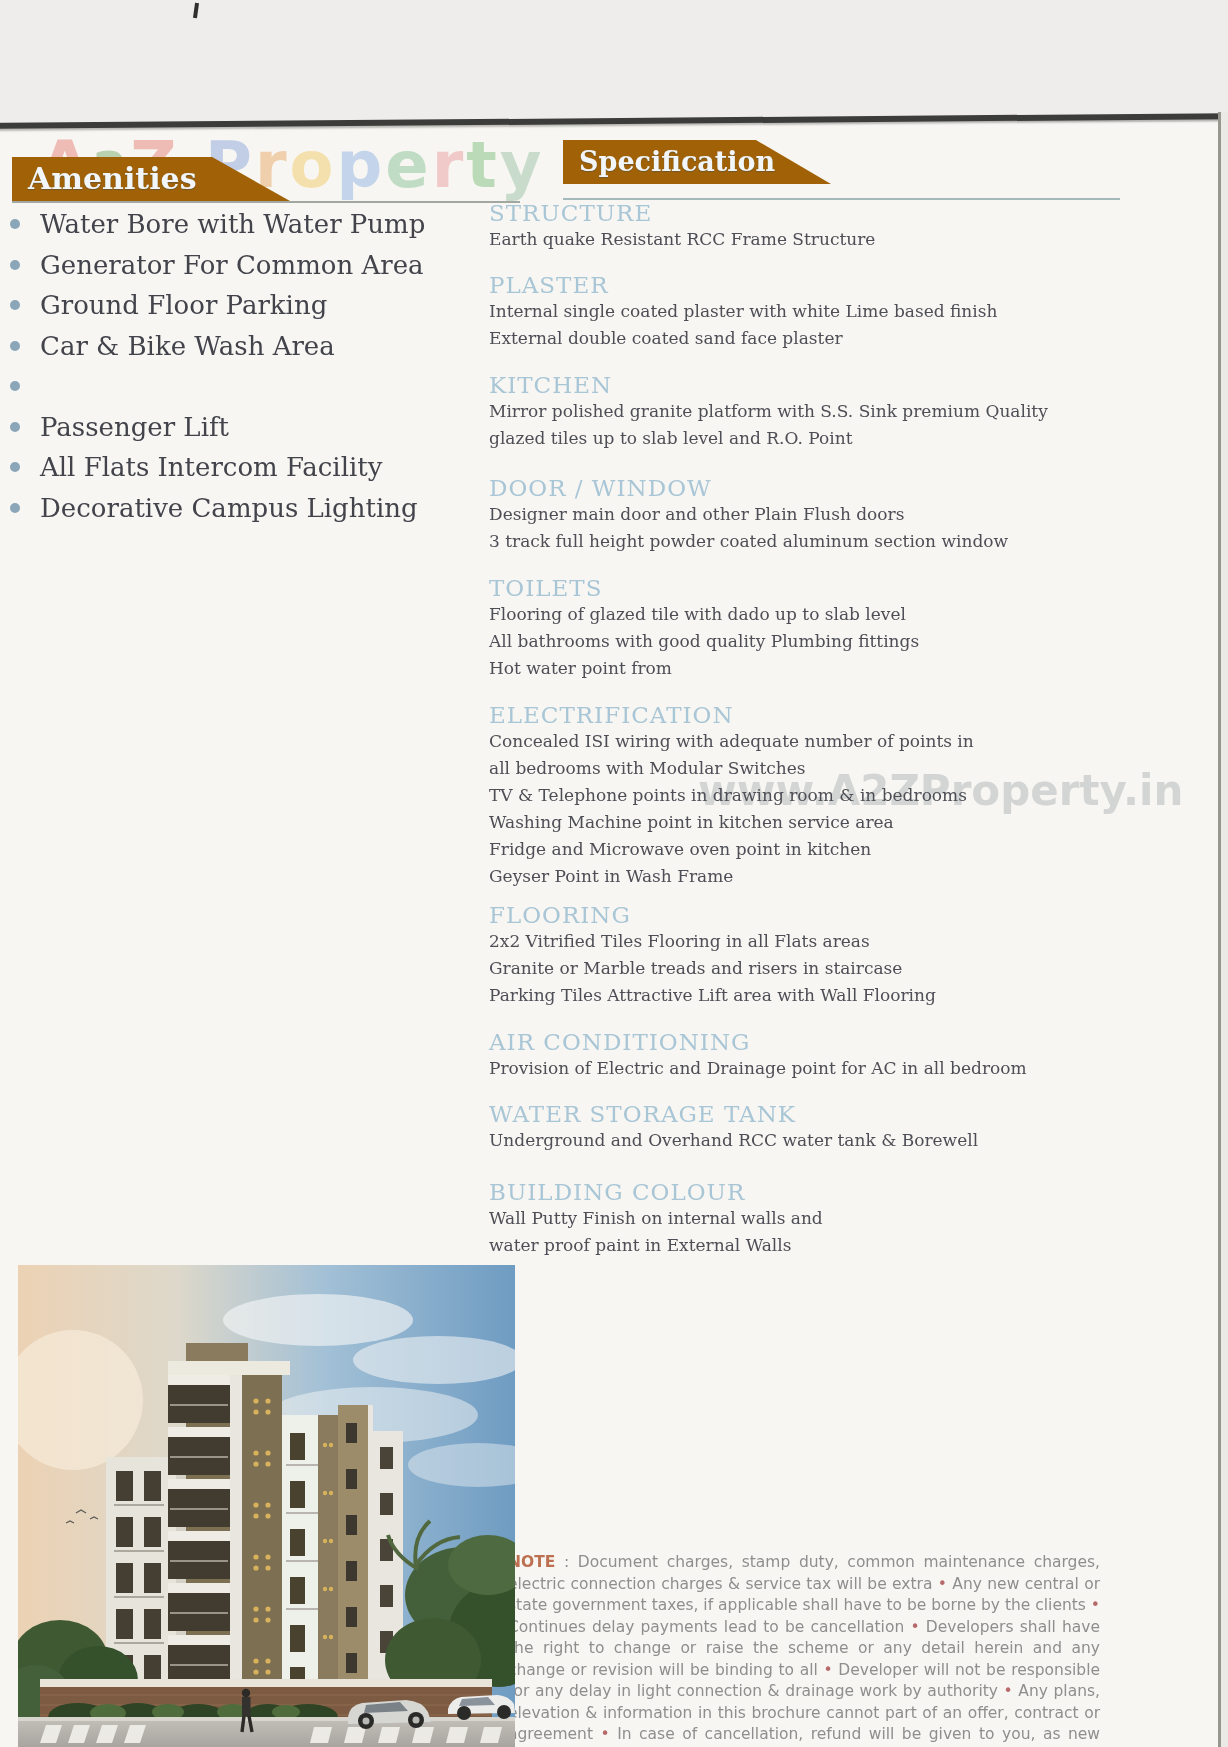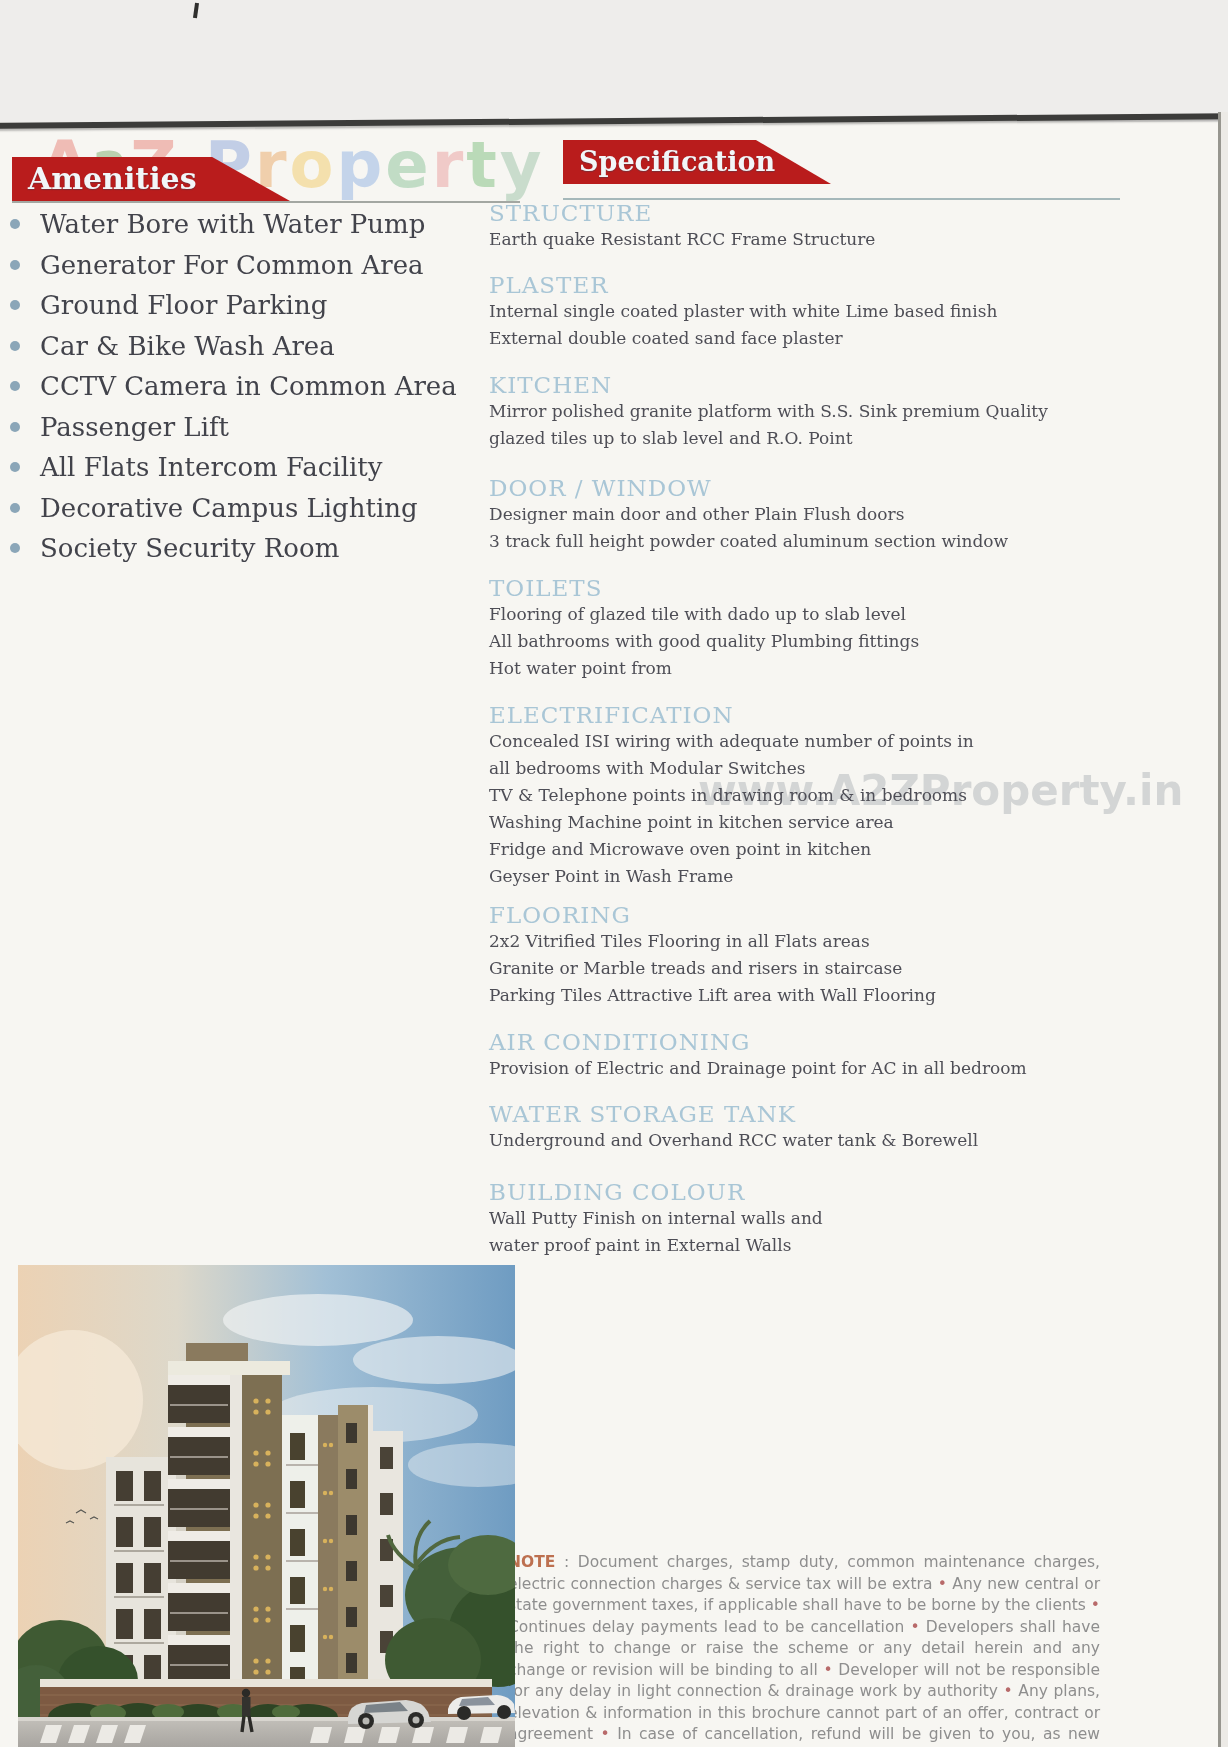--- a/index.html
+++ b/index.html
@@ -13,21 +13,21 @@
   .page-right-edge{position:absolute;left:1218px;top:112px;width:3px;height:1635px;background:#97968f;}
   .page-right-shade{position:absolute;left:1221px;top:112px;width:7px;height:1635px;background:#eceae6;}
 
   
   .wm-top{position:absolute;left:40px;top:128px;font-family:"DejaVu Sans",sans-serif;
           font-weight:700;font-size:64px;letter-spacing:3px;opacity:.5;white-space:nowrap;}
   .wm-mid{position:absolute;left:698px;top:766px;font-family:"DejaVu Sans",sans-serif;
           font-weight:700;font-size:42px;color:#a9aeb2;opacity:.45;white-space:nowrap;}
 
   
-  .ribbon{position:absolute;height:44px;background:#b91c1c;
+  .ribbon{position:absolute;height:44px;background:#a16207;
           clip-path:polygon(0 0,72% 0,100% 100%,0 100%);
           color:#f2f6f8;font-weight:700;line-height:44px;padding-left:16px;box-sizing:border-box;
           text-shadow:0 1px 1px rgba(40,70,90,.4);}
   .ribbon.am{left:12px;top:157px;width:278px;font-size:30px;}
   .ribbon.sp{left:563px;top:140px;width:268px;font-size:27px;}
   .rule{position:absolute;height:2px;background:#a3a7a2;}
   .rule.am{left:12px;top:201px;width:508px;}
   .rule.sp{left:563px;top:198px;width:557px;background:#a5b8ba;}
 
   
@@ -83,37 +83,32 @@
       <div class="am-item">
         <span class="am-dot"></span>
         <span class="am-text">Ground Floor Parking</span>
       </div>
       <div class="am-item">
         <span class="am-dot"></span>
         <span class="am-text">Car &amp; Bike Wash Area</span>
       </div>
       <div class="am-item">
         <span class="am-dot"></span>
-        <span class="am-text">CCTV Camera in Common Area</span>
       </div>
       <div class="am-item">
         <span class="am-dot"></span>
         <span class="am-text">Passenger Lift</span>
       </div>
       <div class="am-item">
         <span class="am-dot"></span>
         <span class="am-text">All Flats Intercom Facility</span>
       </div>
       <div class="am-item">
         <span class="am-dot"></span>
         <span class="am-text">Decorative Campus Lighting</span>
-      </div>
-      <div class="am-item">
-        <span class="am-dot"></span>
-        <span class="am-text">Society Security Room</span>
       </div>
     </div>
 
   <div class="ribbon sp">
     <span>Specification</span>
   </div>
   <div class="rule sp"></div>
   <div id="spec-sections">
       <div class="spec-section" style="top: 200px;">
         <div class="spec-heading">STRUCTURE</div>

